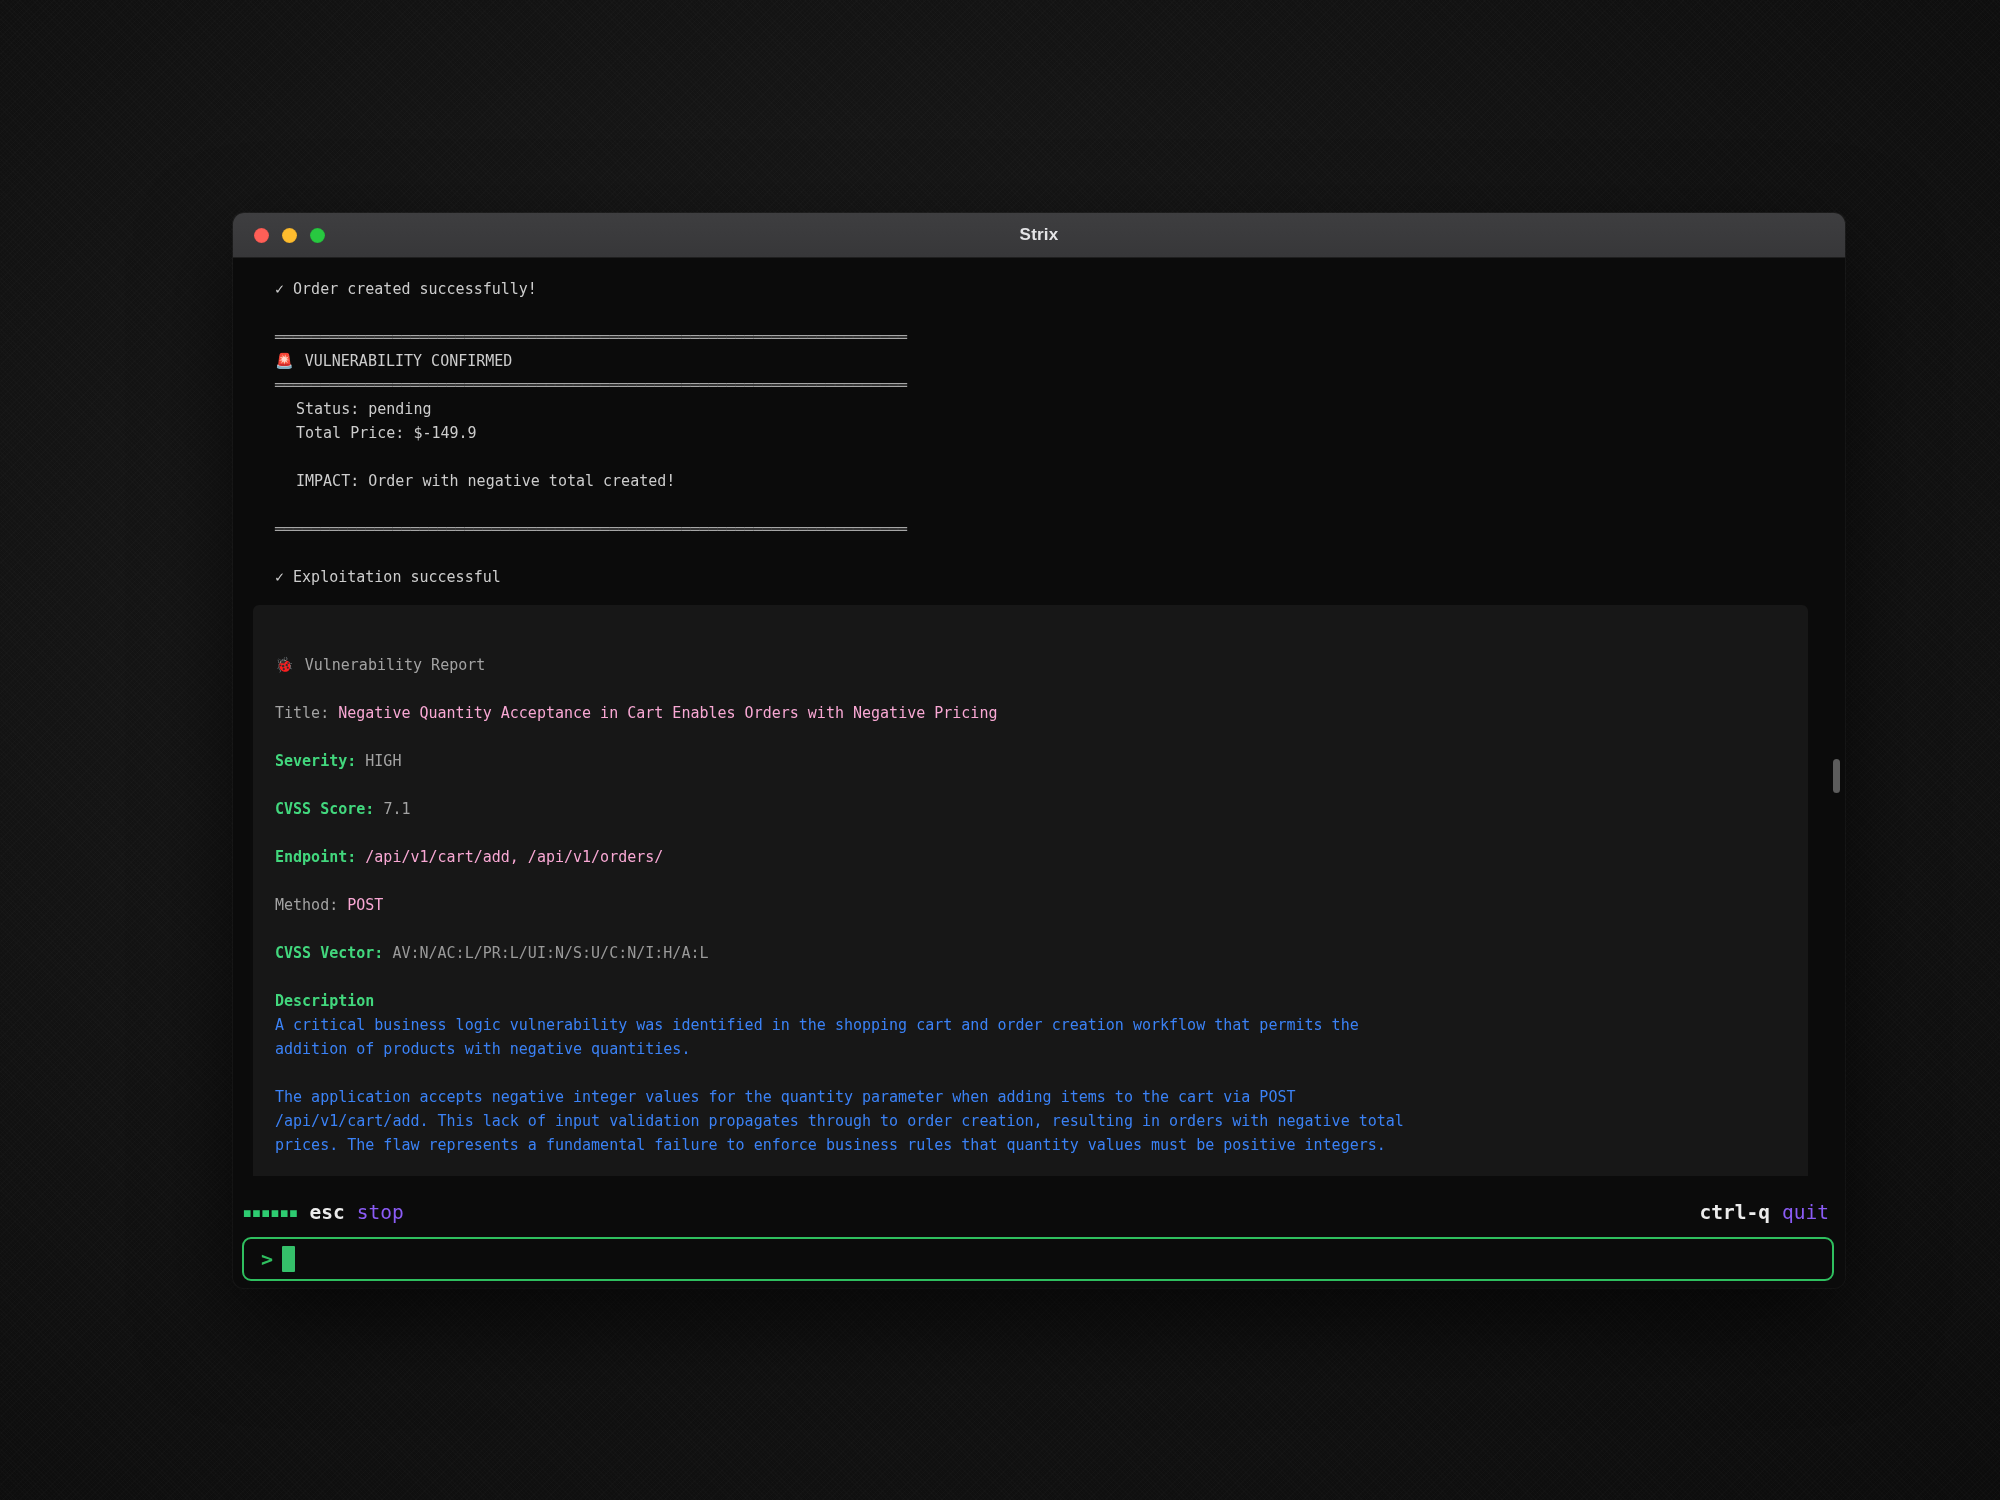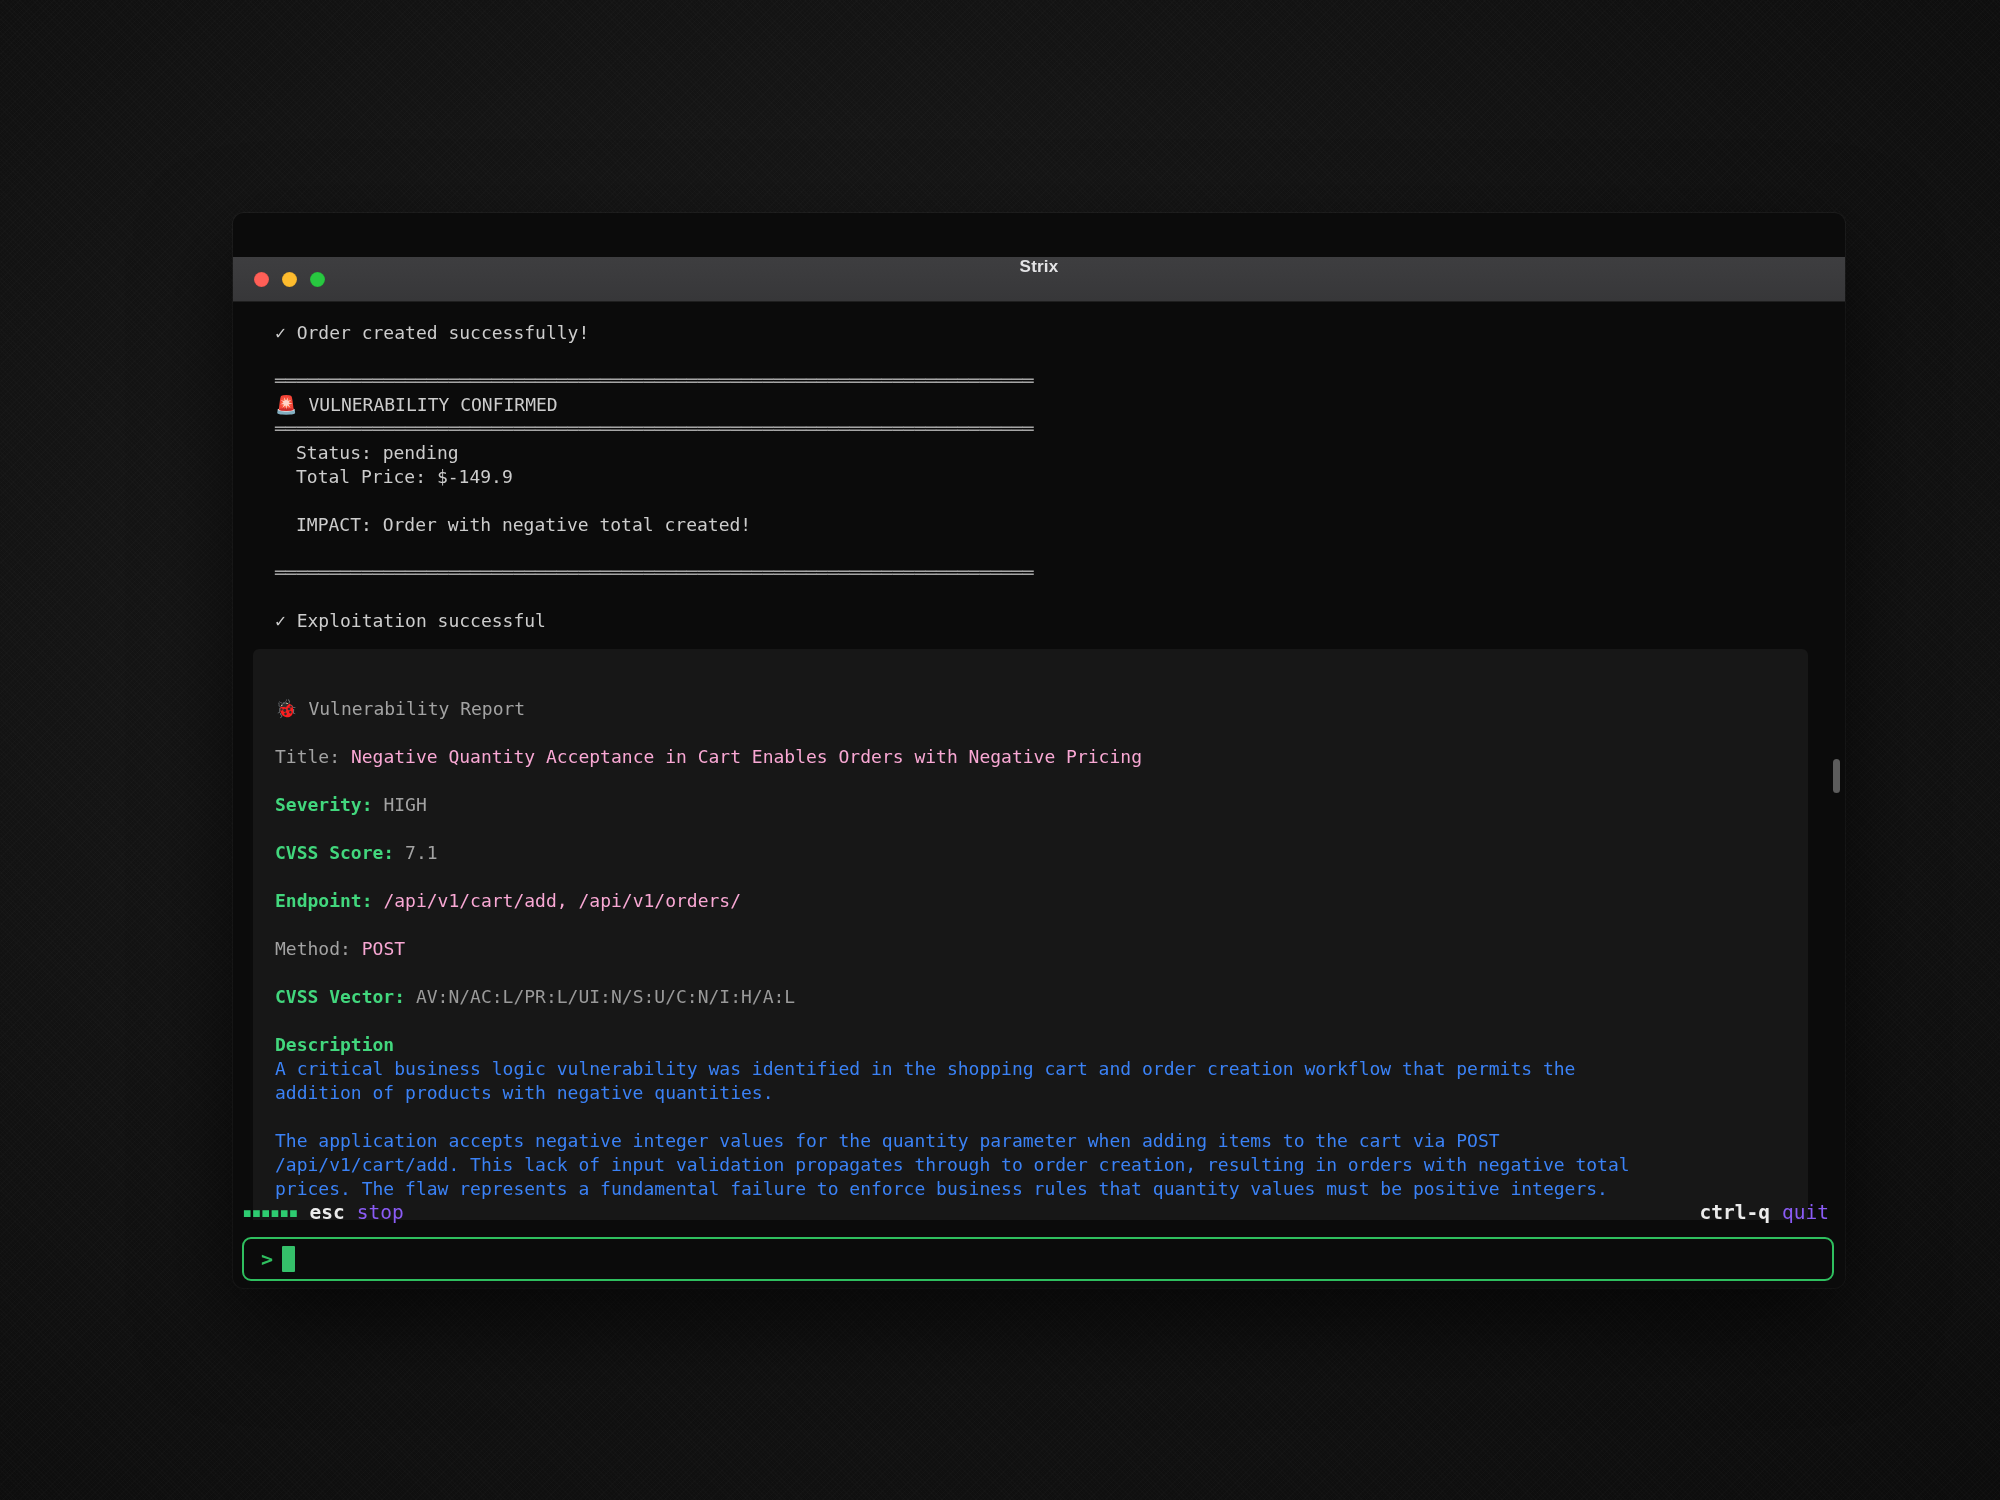--- a/index.html
+++ b/index.html
@@ -15,34 +15,34 @@
   .window{
     position:absolute; left:233px; top:213px; width:1612px; height:1075px;
     background:#0b0b0b; border-radius:11px; overflow:hidden;
     box-shadow: 0 34px 90px rgba(0,0,0,0.65), 0 0 0 1px rgba(255,255,255,0.05);
   }
 
   
   .titlebar{
     height:44px; background:linear-gradient(#3e3e40,#373739);
     border-bottom:1px solid #1f1f1f;
-    display:flex; justify-content:center; position:relative;margin-top:44px;
+    display:flex; align-items:center; justify-content:center; position:relative;
   }
   .lights{position:absolute; left:21px; top:0; height:44px; display:flex; align-items:center; gap:13px;}
   .light{width:15px;height:15px;border-radius:50%; box-shadow:inset 0 0 1px rgba(0,0,0,.3);}
   .light.close{background:#ff5f57;}
   .light.min{background:#febc2e;}
   .light.zoom{background:#28c840;}
   .wtitle{font:bold 17px "Liberation Sans", sans-serif; color:#e4e4e6; letter-spacing:.2px;}
 
   
   .content{
     position:relative; height:918px; overflow:hidden;
     padding-top:19px; box-sizing:border-box;
-    font-size:18px; line-height:24px; color:#cdcdcd;
+    font-size:15px; line-height:24px; color:#cdcdcd;
   }
   .tline{min-height:24px; padding-left:42px; white-space:pre;}
   .tline.ind{padding-left:63px;}
   .tline.sep{color:#a6a6a6;}
   .emoji{margin-right:11px; color:#e05252;}
 
   
   .panel{
     margin:16px 0 0 20px; width:1555px; box-sizing:border-box;
     background:#171717; border-radius:6px;

